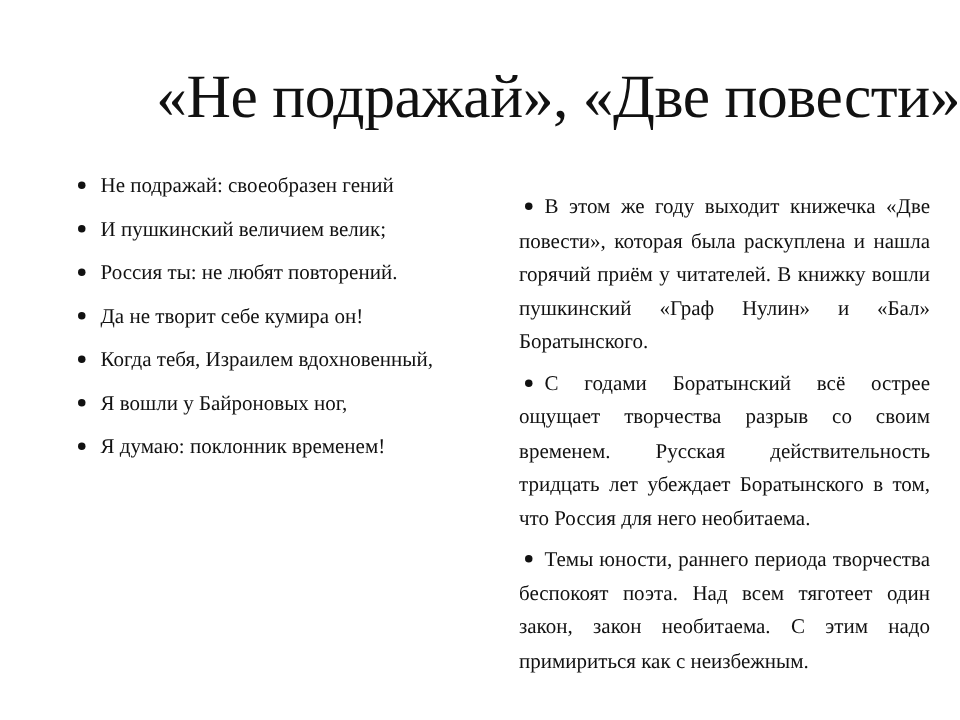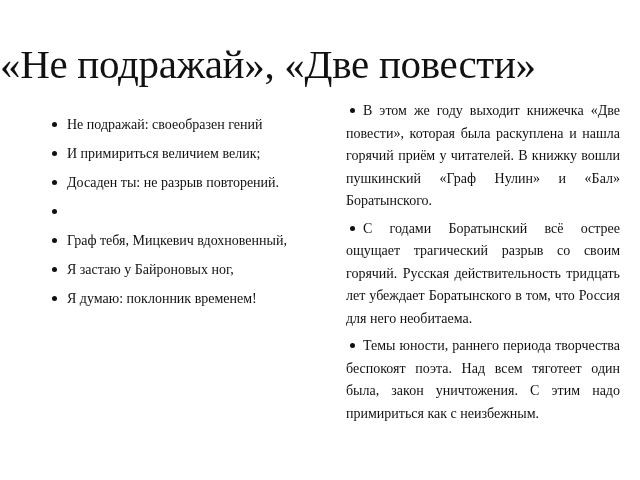--- a/index.html
+++ b/index.html
@@ -13,42 +13,42 @@
     body {
       position: relative;
       font-family: "Liberation Serif", "DejaVu Serif", serif;
       color: #111111;
     }
     .title {
       position: absolute;
       left: 0;
       top: 36px;
       width: 640px;
-      text-align: left;
+      text-align: right;
       font-size: 41px;
       line-height: 56px;
       font-weight: normal;
       margin: 0;
       letter-spacing: -0.3px;
     }
     .col {
       position: absolute;
       top: 114px;
       font-size: 14px;
       line-height: 22.5px;
       text-align: justify;
     }
     .col.left {
       left: 46px;
       width: 262px;
     }
     .col.right {
       left: 346px;
       width: 274px;
-      top: 100px;
+      top: 128px;
     }
     .item {
       margin: 0 0 6px 0;
       text-align: justify;
       text-align-last: left;
     }
     .col.left .item { margin-bottom: 6.5px; }
     .col.right .item { margin-bottom: 5px; }
     .bullet {
       display: inline-block;
@@ -65,25 +65,25 @@
       margin: 0 8px 0 4px;
     }
   </style>
 </head>
 <body>
 
 <h1 class="title">«Не подражай», «Две повести»</h1>
 
 <div class="col left">
   <p class="item"><span class="bullet"></span><span>Не подражай: своеобразен гений</span></p>
-  <p class="item"><span class="bullet"></span><span>И примириться величием велик;</span></p>
-  <p class="item"><span class="bullet"></span><span>Досаден ты: не разрыв повторений.</span></p>
-  <p class="item"><span class="bullet"></span></p>
-  <p class="item"><span class="bullet"></span><span>Граф тебя, Мицкевич вдохновенный,</span></p>
-  <p class="item"><span class="bullet"></span><span>Я застаю у Байроновых ног,</span></p>
+  <p class="item"><span class="bullet"></span><span>И пушкинский величием велик;</span></p>
+  <p class="item"><span class="bullet"></span><span>Россия ты: не любят повторений.</span></p>
+  <p class="item"><span class="bullet"></span><span>Да не творит себе кумира он!</span></p>
+  <p class="item"><span class="bullet"></span><span>Когда тебя, Израилем вдохновенный,</span></p>
+  <p class="item"><span class="bullet"></span><span>Я вошли у Байроновых ног,</span></p>
   <p class="item"><span class="bullet"></span><span>Я думаю: поклонник временем!</span></p>
 </div>
 
 <div class="col right">
   <p class="item"><span class="bullet"></span><span>В этом же году выходит книжечка «Две повести», которая была раскуплена и нашла горячий приём у читателей. В книжку вошли пушкинский «Граф Нулин» и «Бал» Боратынского.</span></p>
-  <p class="item"><span class="bullet"></span><span>С годами Боратынский всё острее ощущает трагический разрыв со своим горячий. Русская действительность тридцать лет убеждает Боратынского в том, что Россия для него необитаема.</span></p>
-  <p class="item"><span class="bullet"></span><span>Темы юности, раннего периода творчества беспокоят поэта. Над всем тяготеет один была, закон уничтожения. С этим надо примириться как с неизбежным.</span></p>
+  <p class="item"><span class="bullet"></span><span>С годами Боратынский всё острее ощущает творчества разрыв со своим временем. Русская действительность тридцать лет убеждает Боратынского в том, что Россия для него необитаема.</span></p>
+  <p class="item"><span class="bullet"></span><span>Темы юности, раннего периода творчества беспокоят поэта. Над всем тяготеет один закон, закон необитаема. С этим надо примириться как с неизбежным.</span></p>
 </div>
 
 </body></html>

